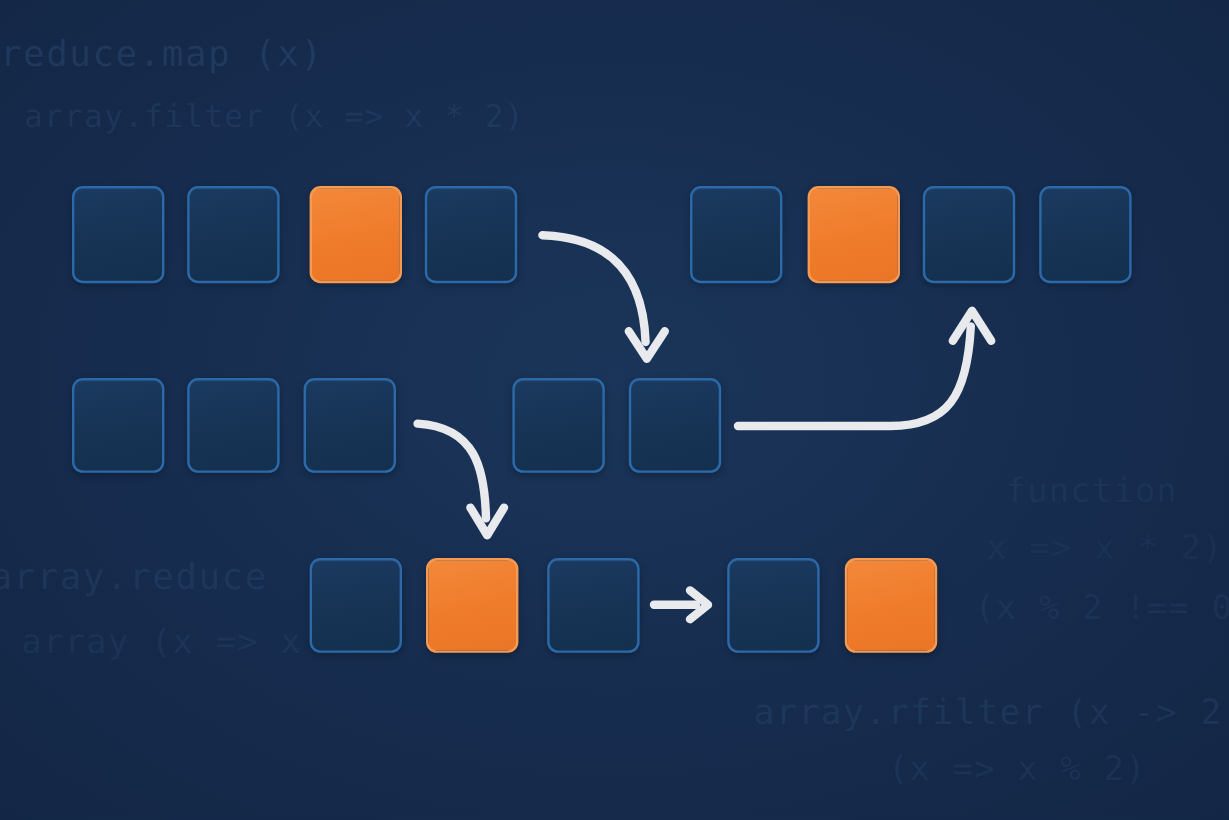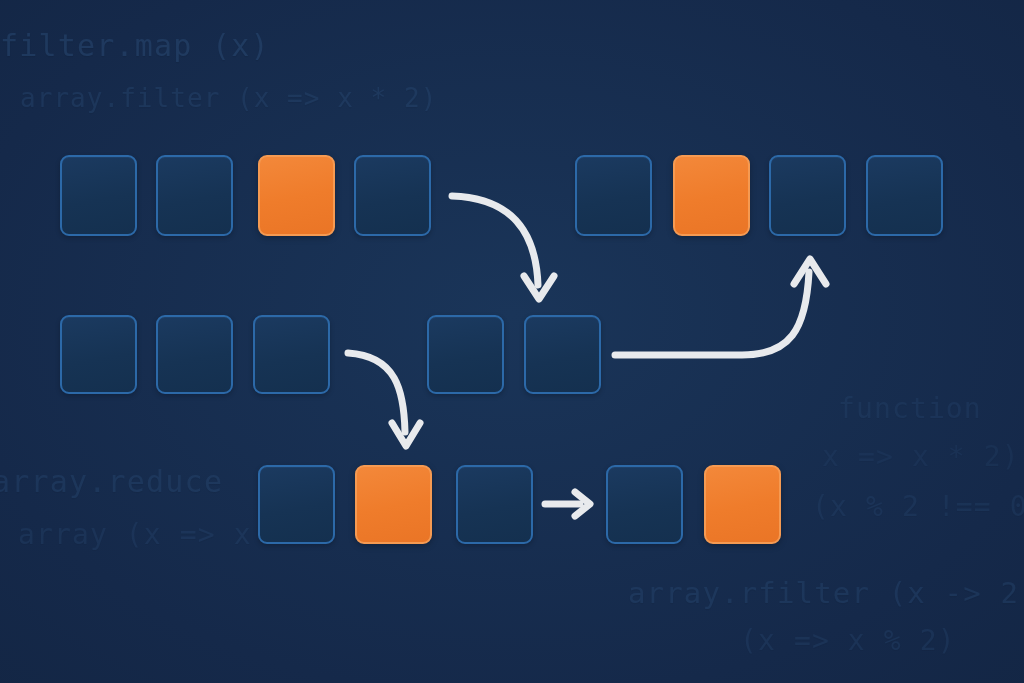--- a/index.html
+++ b/index.html
@@ -62,21 +62,21 @@
     height: 683px;
     pointer-events: none;
   }
 </style>
 </head>
 <body>
 
 <div id="stage">
 
   <div id="code-layer">
-      <div class="code-text" style="left: 0px; top: 28px; font-size: 30px; opacity: 0.4; color: rgb(47, 83, 127);">filter.map (x)</div>
+      <div class="code-text" style="left: 0px; top: 28px; font-size: 30px; opacity: 0.4; color: rgb(47, 83, 127);">reduce.map (x)</div>
       <div class="code-text" style="left: 20px; top: 83px; font-size: 26px; opacity: 0.3; color: rgb(47, 83, 127);">array.filter (x =&gt; x * 2)</div>
       <div class="code-text" style="left: 838px; top: 392px; font-size: 28px; opacity: 0.22; color: rgb(47, 83, 127);">function</div>
       <div class="code-text" style="left: 822px; top: 440px; font-size: 28px; opacity: 0.17; color: rgb(47, 83, 127);">x =&gt; x * 2)</div>
       <div class="code-text" style="left: 812px; top: 490px; font-size: 28px; opacity: 0.22; color: rgb(47, 83, 127);">(x % 2 !== 0)</div>
       <div class="code-text" style="left: -8px; top: 464px; font-size: 30px; opacity: 0.3; color: rgb(47, 83, 127);">array.reduce</div>
       <div class="code-text" style="left: 18px; top: 518px; font-size: 28px; opacity: 0.24; color: rgb(47, 83, 127);">array (x =&gt; x</div>
       <div class="code-text" style="left: 628px; top: 576px; font-size: 29px; opacity: 0.3; color: rgb(47, 83, 127);">array.rfilter (x -&gt; 2)</div>
       <div class="code-text" style="left: 740px; top: 624px; font-size: 28px; opacity: 0.24; color: rgb(47, 83, 127);">(x =&gt; x % 2)</div>
     </div>
 

